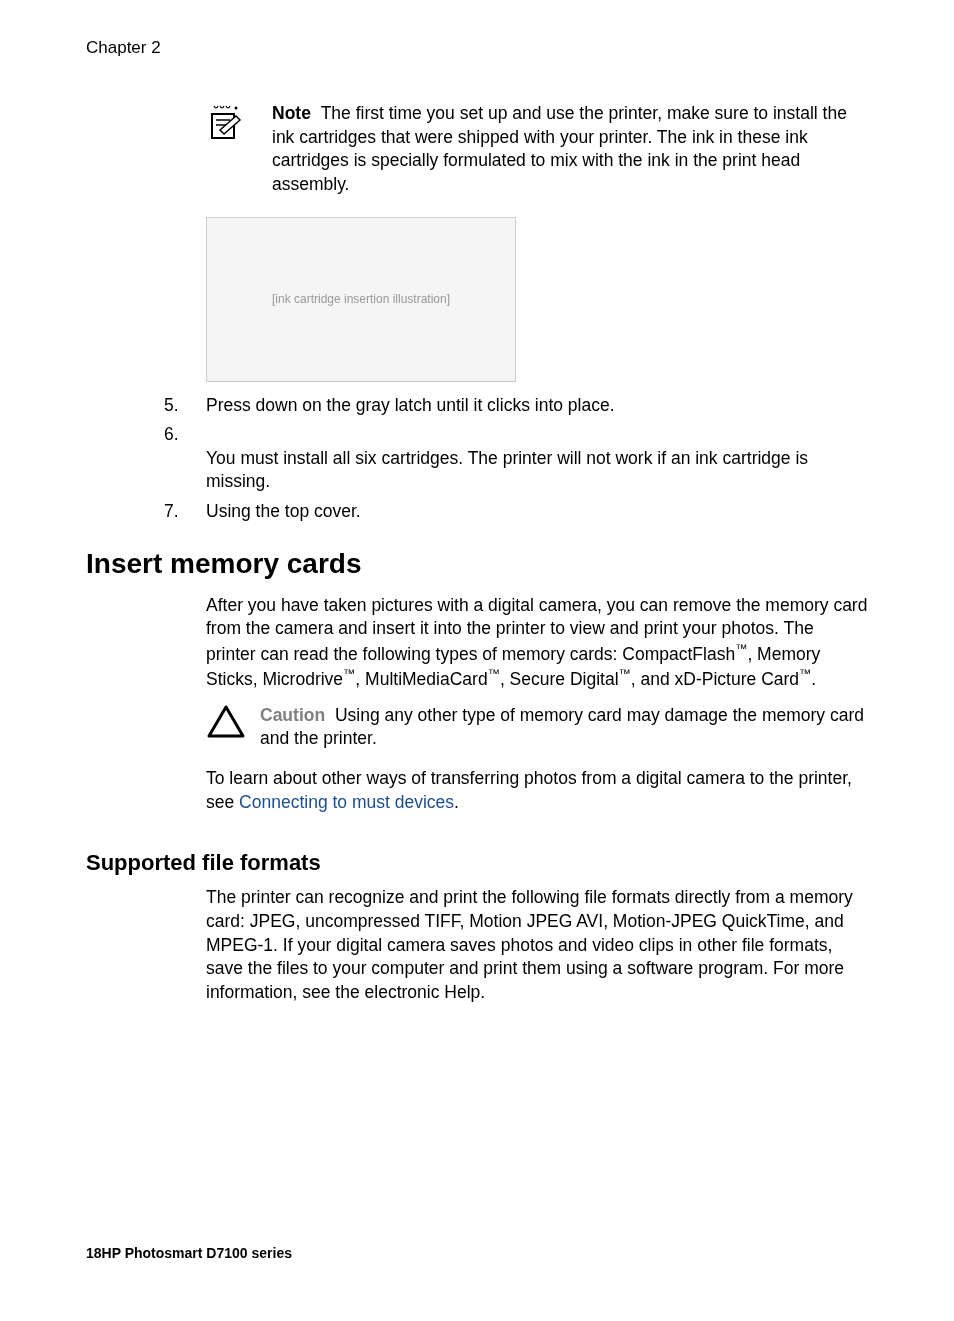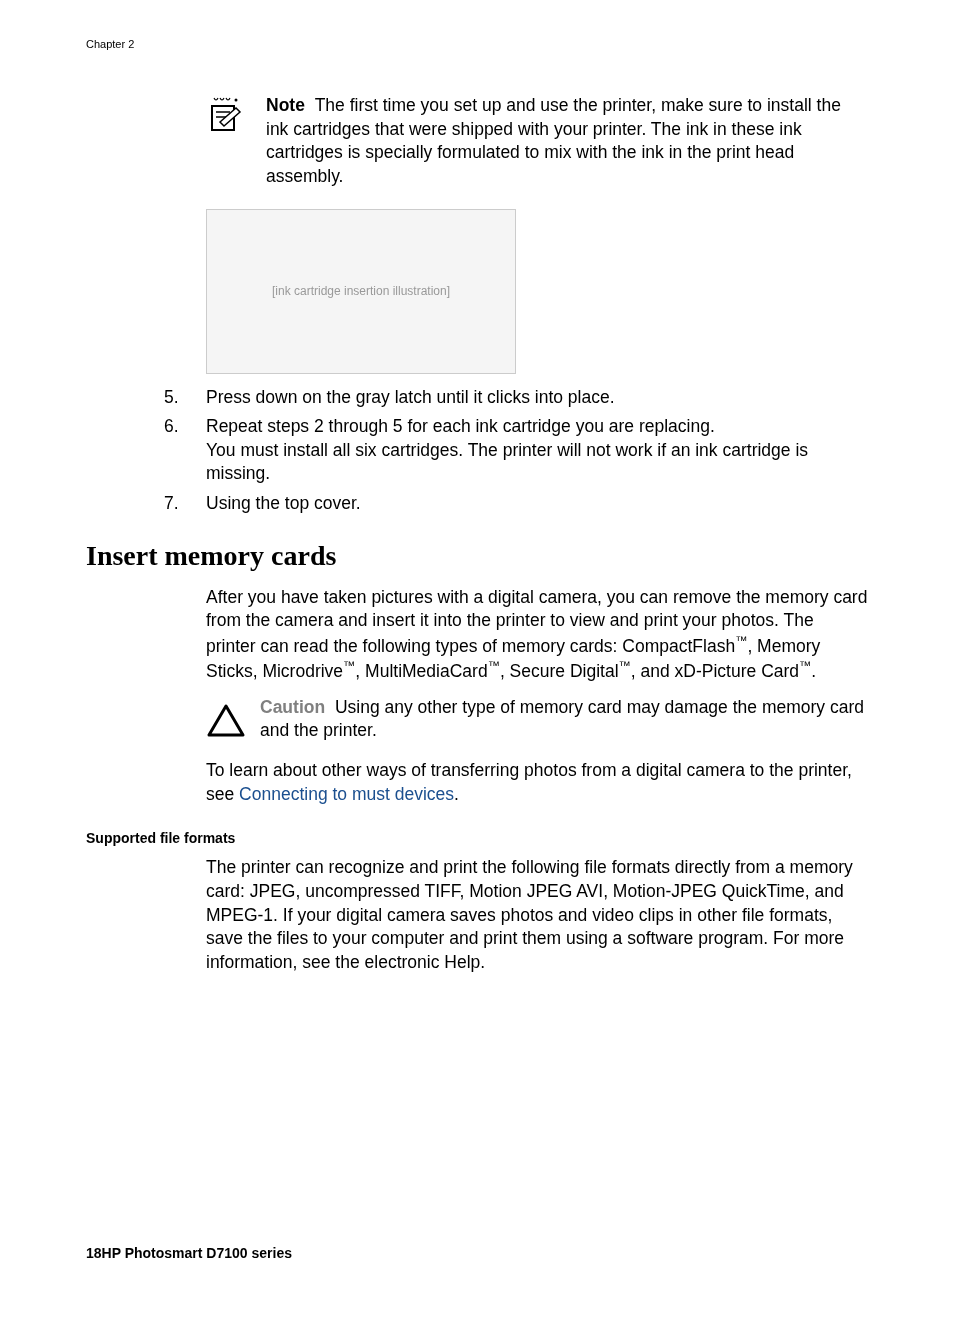--- a/index.html
+++ b/index.html
@@ -5,45 +5,45 @@
   * { margin: 0; padding: 0; box-sizing: border-box; }
   body {
     width: 954px;
     height: 1321px;
     background: #ffffff;
     font-family: Arial, Helvetica, sans-serif;
     color: #000000;
     position: relative;
     padding: 38px 86px 0 86px;
   }
-  .chapter-header { font-size: 11px; margin-bottom: 44px; }
+  .chapter-header { font-size: 17px; margin-bottom: 44px; }
   .content-area { padding-left: 120px; }
   .body-text { font-size: 17.5px; line-height: 1.35; margin-bottom: 12px; }
-  .note-block { display: flex; gap: 20px; margin-top: 6px; margin-bottom: 20px; }
+  .note-block { display: flex; gap: 26px; margin-top: 6px; margin-bottom: 20px; }
   .note-icon { flex: 0 0 40px; }
   .note-text { font-size: 17.5px; line-height: 1.35; flex: 1; }
   .note-label { font-weight: bold; }
   .figure {
     width: 310px;
     height: 165px;
     background: #f5f5f5;
     border: 1px solid #ccc;
     margin: 12px 0 12px 0;
     display: flex;
     align-items: center;
     justify-content: center;
     color: #999;
     font-size: 12px;
   }
   .ol-row { display: flex; gap: 22px; font-size: 17.5px; line-height: 1.35; margin-bottom: 6px; }
   .ol-num { flex: 0 0 auto; width: 20px; margin-left: -42px; }
   .ol-body { flex: 1; }
-  h2.heading-1 { font-size: 28px; font-weight: bold; margin-top: 24px; margin-bottom: 14px; margin-left: 0; font-family: Liberation Serif, serif; }
-  h3.heading-2 { font-size: 14px; font-weight: bold; margin-top: 24px; margin-bottom: 10px; margin-left: -120px; }
-  .caution-block { display: flex; gap: 14px; margin: 10px 0 16px 0; align-items: flex-end; }
+  h2.heading-1 { font-size: 28px; font-weight: bold; margin-top: 24px; margin-bottom: 14px; margin-left: 0; }
+  h3.heading-2 { font-size: 22px; font-weight: bold; margin-top: 36px; margin-bottom: 10px; margin-left: -120px; }
+  .caution-block { display: flex; gap: 14px; margin: 10px 0 16px 0; }
   .caution-icon { flex: 0 0 40px; }
   .caution-text { font-size: 17.5px; line-height: 1.35; flex: 1; }
   .caution-label { font-weight: bold; color: #808080; }
   .link { color: #1b4f8f; }
   .footer {
     position: absolute;
     bottom: 60px;
     left: 86px;
     right: 86px;
     display: flex;
@@ -80,21 +80,21 @@
 
   <div class="ol-row">
     <div class="ol-num">5.</div>
     <div class="ol-body">Press down on the gray latch until it clicks into place.</div>
   </div>
 
 
   <div class="ol-row">
     <div class="ol-num">6.</div>
     <div class="ol-body">
-      <span>Repeat steps 2 through 5 for each ink cartridge you are replacing.</span><br>
+      <br>
       <span>You must install all six cartridges. The printer will not work if an ink cartridge is missing.</span>
     </div>
   </div>
 
   <div class="ol-row">
     <div class="ol-num">7.</div>
     <div class="ol-body">Using the top cover.</div>
   </div>
 
 </div>

